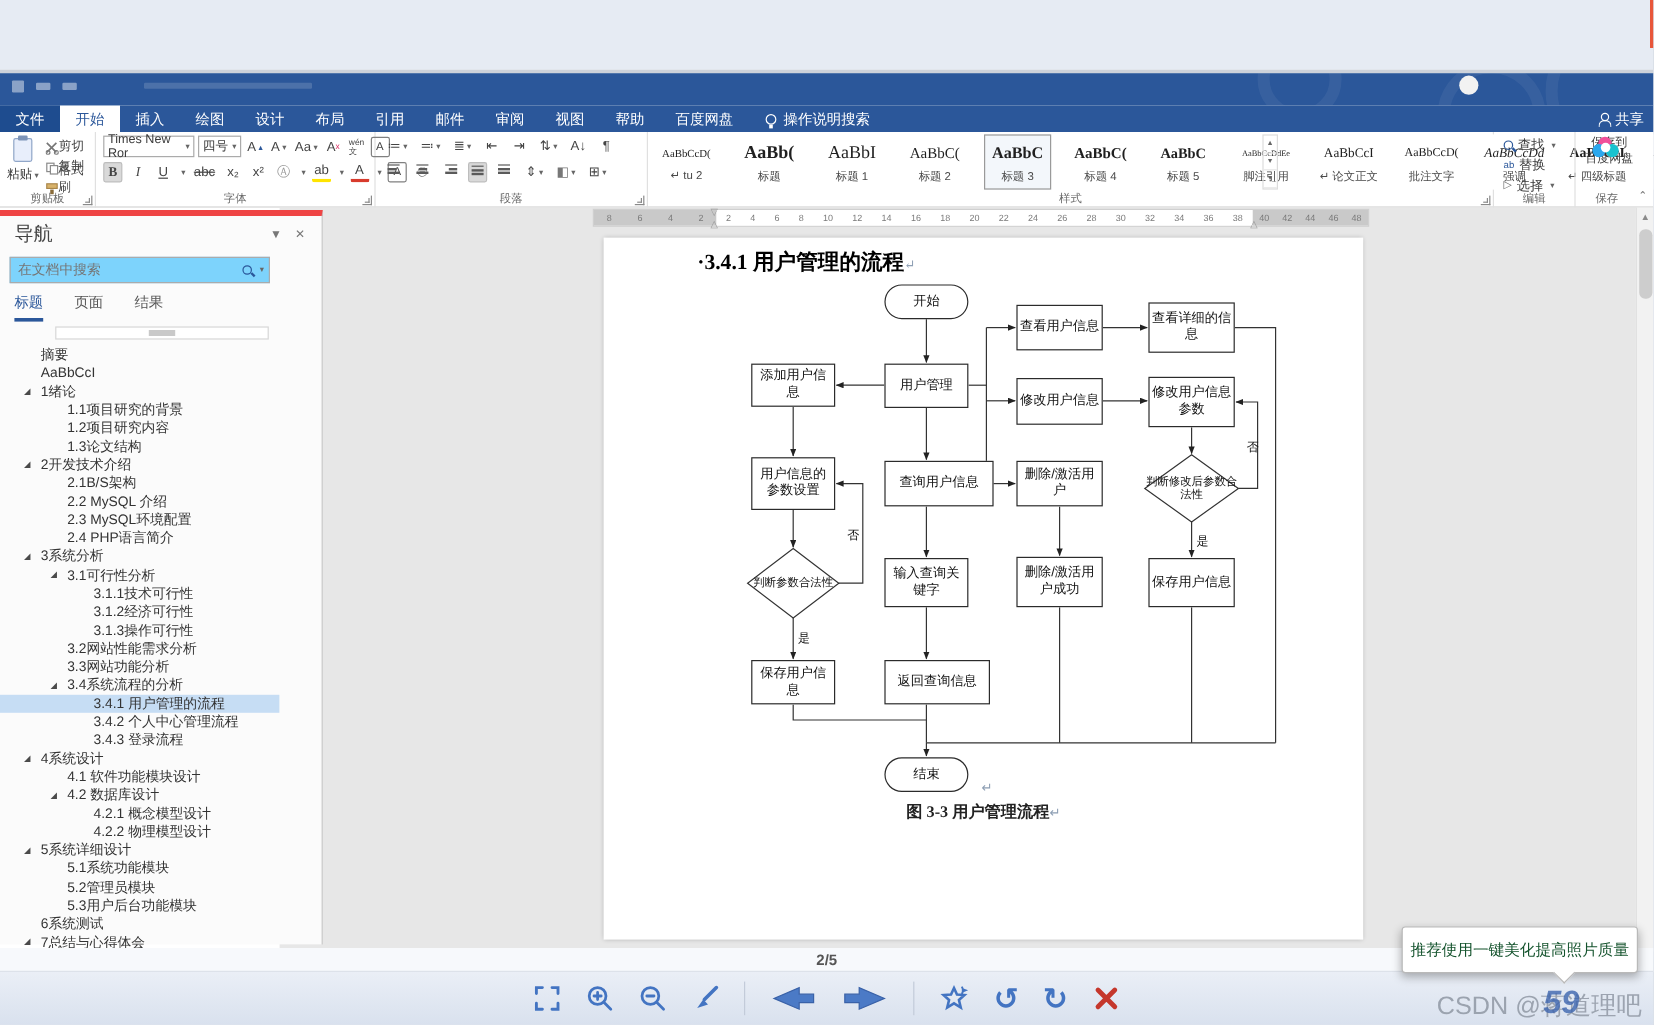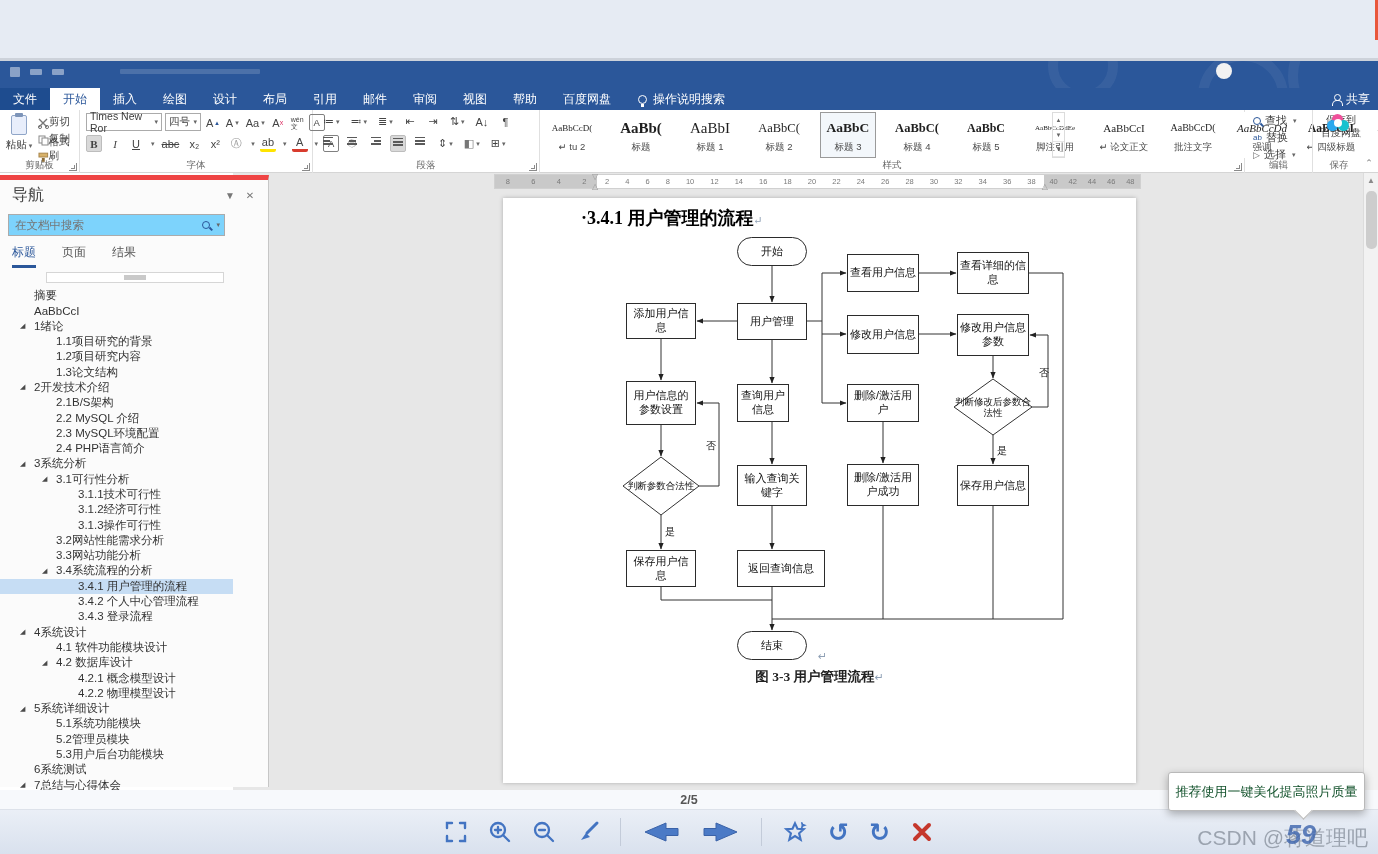--- a/index.html
+++ b/index.html
@@ -852,21 +852,21 @@
           <text x="536" y="178">否</text>
         </g>
       </svg>
 
       <div class="fc-node oval" style="left:234px;top:39px;width:70px;height:29px">开始</div>
       <div class="fc-node" style="left:234px;top:105px;width:70px;height:37px">用户管理</div>
       <div class="fc-node" style="left:123px;top:105px;width:70px;height:36px">添加用户信息</div>
       <div class="fc-node" style="left:123px;top:183px;width:70px;height:44px">用户信息的参数设置</div>
       <div class="dlabel" style="left:121px;top:263px;width:74px;height:50px">判断参数合法性</div>
       <div class="fc-node" style="left:123px;top:352px;width:70px;height:37px">保存用户信息</div>
-      <div class="fc-node" style="left:234px;top:186px;width:52px;height:38px">查询用户信息</div>
+      <div class="fc-node" style="left:234px;top:186px;width:91px;height:38px">查询用户信息</div>
       <div class="fc-node" style="left:234px;top:267px;width:70px;height:41px">输入查询关键字</div>
       <div class="fc-node" style="left:234px;top:352px;width:88px;height:37px">返回查询信息</div>
       <div class="fc-node oval" style="left:234px;top:433px;width:70px;height:29px">结束</div>
       <div class="fc-node" style="left:344px;top:56px;width:72px;height:38px">查看用户信息</div>
       <div class="fc-node" style="left:344px;top:117px;width:72px;height:39px">修改用户信息</div>
       <div class="fc-node" style="left:344px;top:186px;width:72px;height:38px">删除/激活用户</div>
       <div class="fc-node" style="left:344px;top:266px;width:72px;height:42px">删除/激活用户成功</div>
       <div class="fc-node" style="left:454px;top:54px;width:72px;height:42px">查看详细的信息</div>
       <div class="fc-node" style="left:454px;top:116px;width:72px;height:42px">修改用户信息参数</div>
       <div class="dlabel" style="left:452px;top:185px;width:76px;height:48px">判断修改后参数合法性</div>

